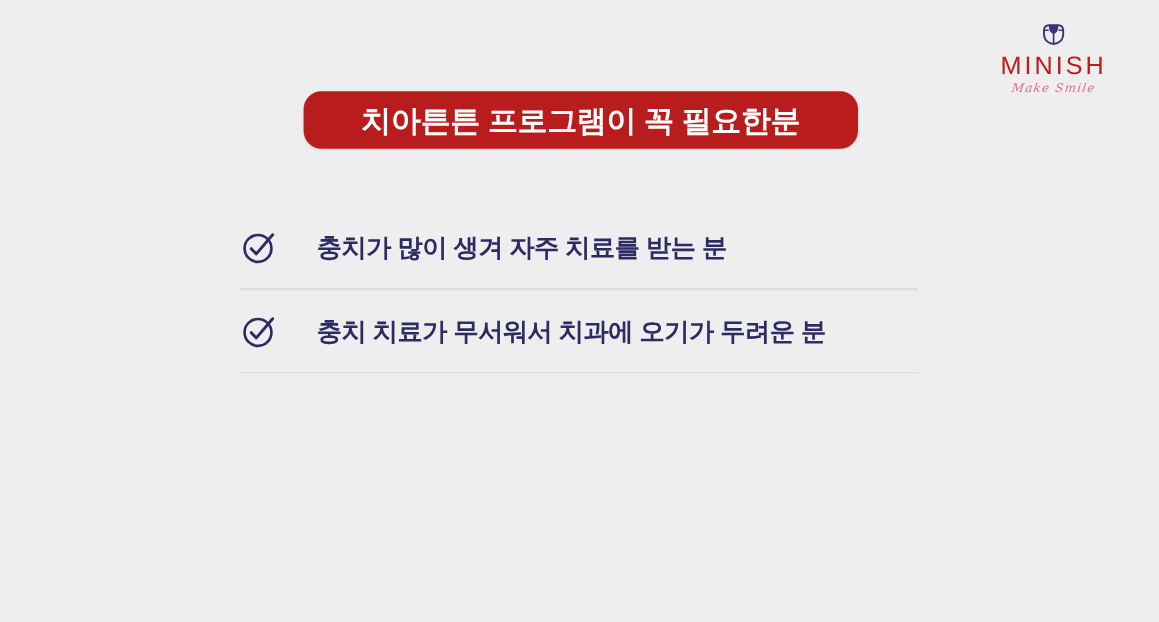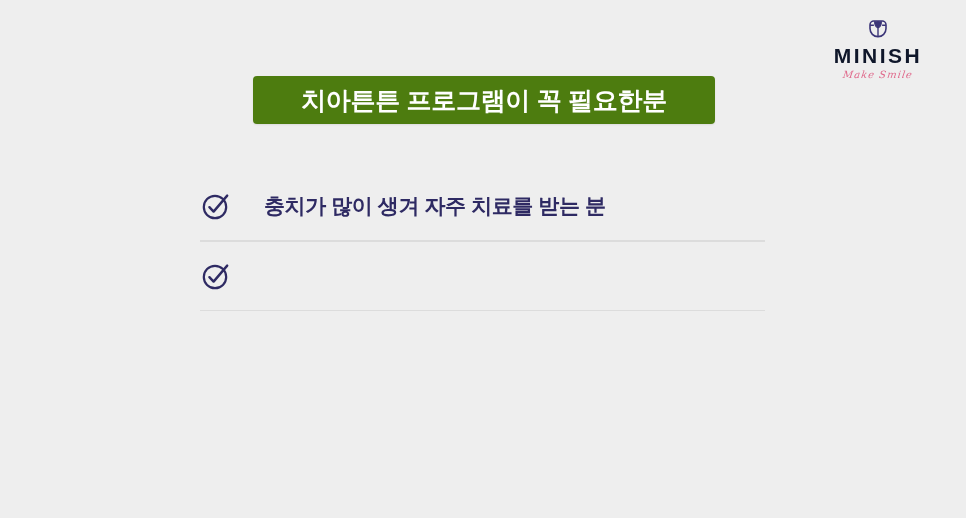--- a/index.html
+++ b/index.html
@@ -27,43 +27,43 @@
   .logo-mark {
     height: 30px;
     display: flex;
     align-items: center;
     justify-content: center;
   }
   .logo-wordmark {
     margin-top: 1px;
     font-size: 21px;
     letter-spacing: 2.5px;
-    color: #0f172a;
-    font-weight: 700;
+    color: #b91c1c;
+    font-weight: 400;
     line-height: 1.05;
   }
   .logo-tagline {
     margin-top: 2px;
     font-size: 10px;
     color: #e06a8c;
     font-style: italic;
     font-family: "DejaVu Serif", serif;
     letter-spacing: 1px;
     transform: skewX(-8deg);
   }
 
   
   .banner {
     position: absolute;
     left: 253px;
     top: 76px;
     width: 462px;
     height: 48px;
-    background: #4d7c0f;
-    border-radius: 4px;
+    background: #b91c1c;
+    border-radius: 15px;
     display: flex;
     align-items: center;
     justify-content: center;
     box-shadow: 0 1px 2px rgba(0,0,0,0.08);
     text-align: right;
   }
   .banner-title {
     color: #ffffff;
     font-size: 25px;
     font-weight: bold;
@@ -138,16 +138,17 @@
 
   <div class="divider"></div>
 
   <div class="list-item">
     <span>
       <svg class="check-icon" viewBox="0 0 32 32" aria-hidden="true">
         <circle cx="15" cy="17" r="11.2" fill="none" stroke="#2e2a63" stroke-width="2.2"></circle>
         <path d="M9.4 17.2 L13.6 21.6 L27.2 5.6" fill="none" stroke="#2e2a63" stroke-width="2.4" stroke-linecap="round" stroke-linejoin="round"></path>
       </svg>
     </span>
+    <span class="item-label">충치 치료가 무서워서 치과에 오기가 두려운 분</span>
   </div>
   <div class="divider"></div>
 
 </div>
 
 </body></html>

